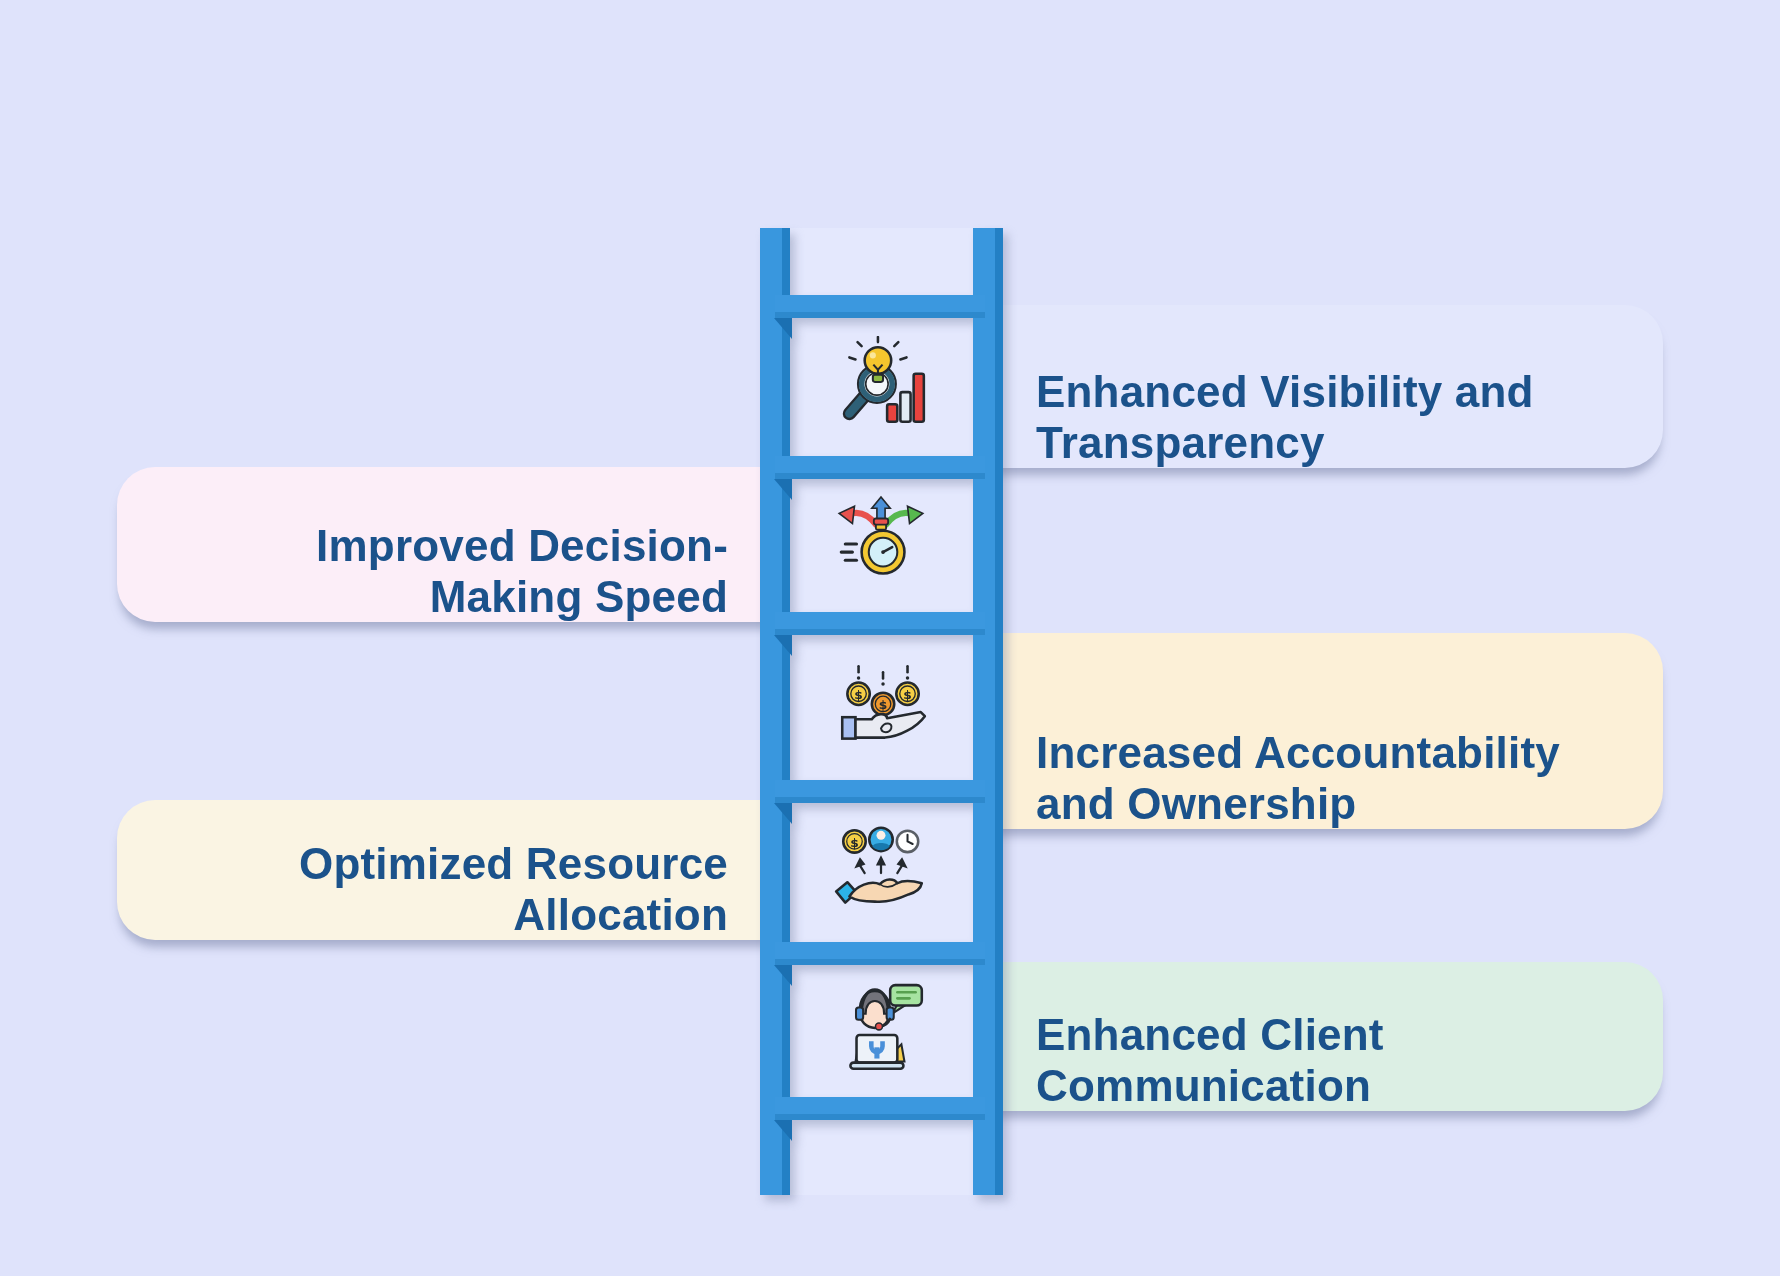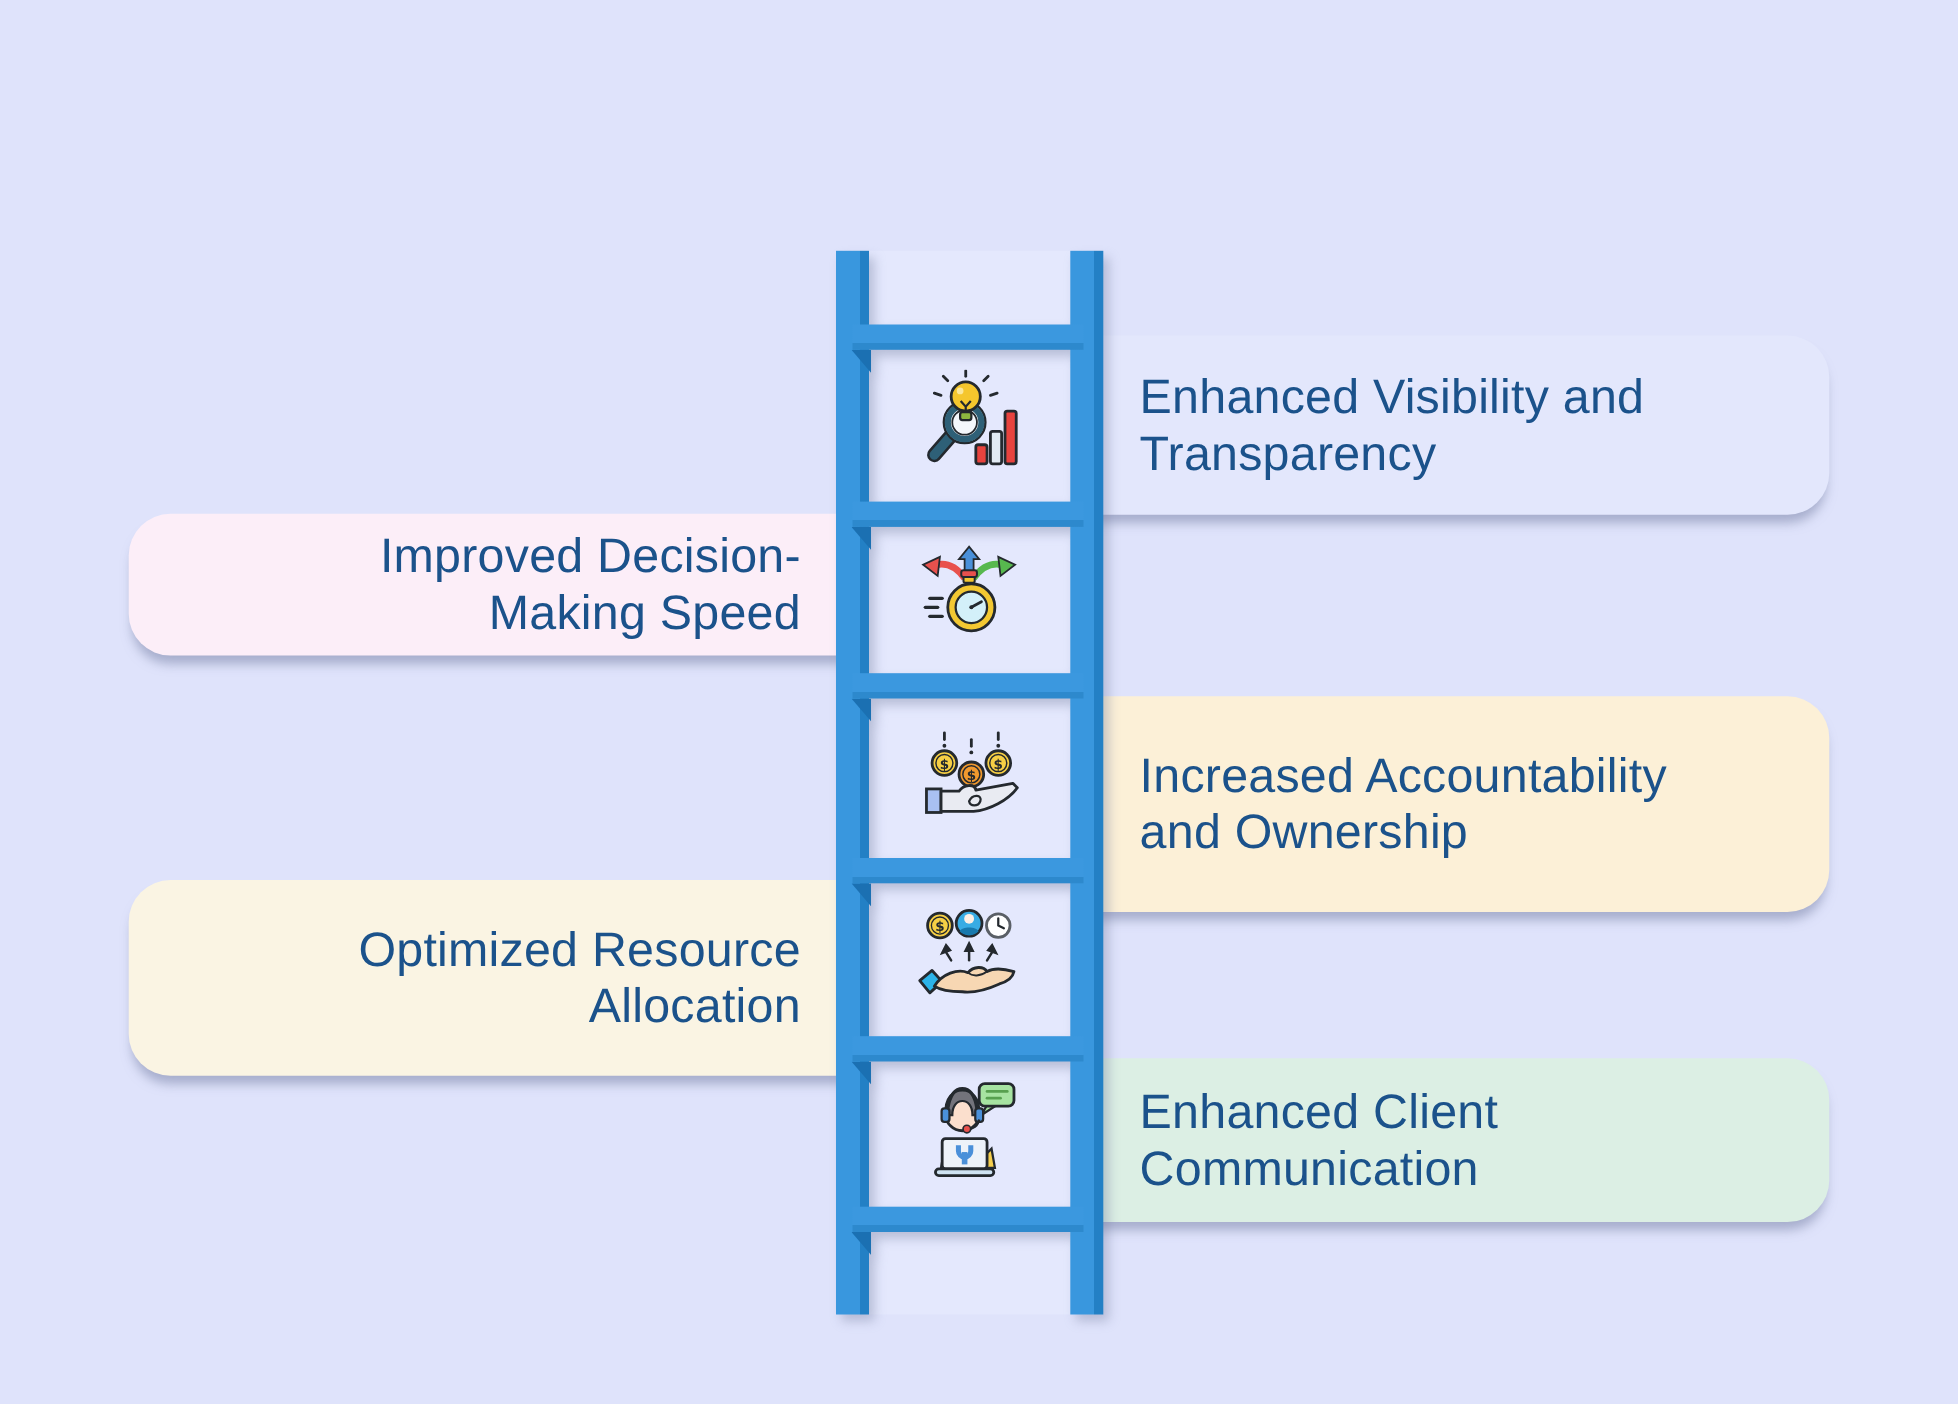--- a/index.html
+++ b/index.html
@@ -31,23 +31,23 @@
     position:absolute;left:775px;width:210px;height:23px;
     background:linear-gradient(180deg,#3b98df 0 74%,#2d89cd 74% 100%);
   }
   .notch{
     position:absolute;left:774px;width:18px;height:21px;
     background:#1b70b2;
     clip-path:polygon(0 0,100% 0,100% 100%);
   }
   
   .card{
-    position:absolute;z-index:2;display:flex;align-items:center;
+    position:absolute;z-index:2;display:flex;align-items:flex-end;
     box-shadow:0 10px 10px -3px rgba(120,130,165,.55);
-    color:#1b528b;font-size:44px;font-weight:400;line-height:1.16;
+    color:#1b528b;font-size:44px;font-weight:700;line-height:1.16;
     letter-spacing:.2px;
   }
   .card.left{
     left:117px;width:671px;justify-content:flex-end;text-align:right;
     border-radius:38px 0 0 38px;padding-right:0;
   }
   .card.right{
     left:976px;width:687px;justify-content:flex-start;text-align:left;
     border-radius:0 38px 38px 0;
   }
@@ -172,29 +172,29 @@
   </defs>
 </svg>
 
 <div class="stage">
 
   <div id="cards-layer">
       <div class="card right" style="top: 305px; height: 163px; background: rgb(227, 231, 252);">
         <span class="card-label">Enhanced Visibility and
 Transparency</span>
       </div>
-      <div class="card left" style="top: 467px; height: 129px; background: rgb(252, 238, 248);">
+      <div class="card left" style="top: 467px; height: 155px; background: rgb(252, 238, 248);">
         <span class="card-label">Improved Decision-
 Making Speed</span>
       </div>
       <div class="card right" style="top: 633px; height: 196px; background: rgb(252, 240, 215);">
         <span class="card-label">Increased Accountability
 and Ownership</span>
       </div>
-      <div class="card left" style="top: 800px; height: 178px; background: rgb(250, 244, 227);">
+      <div class="card left" style="top: 800px; height: 140px; background: rgb(250, 244, 227);">
         <span class="card-label">Optimized Resource
 Allocation</span>
       </div>
       <div class="card right" style="top: 962px; height: 149px; background: rgb(220, 239, 228);">
         <span class="card-label">Enhanced Client
 Communication</span>
       </div>
     </div>
 
   <div class="ladder-panel"></div>

